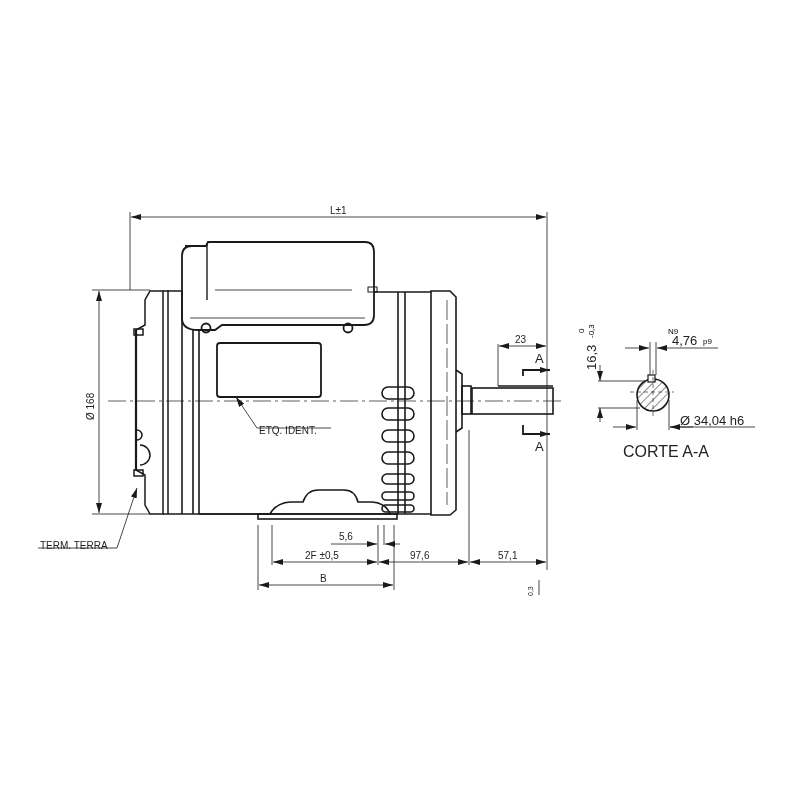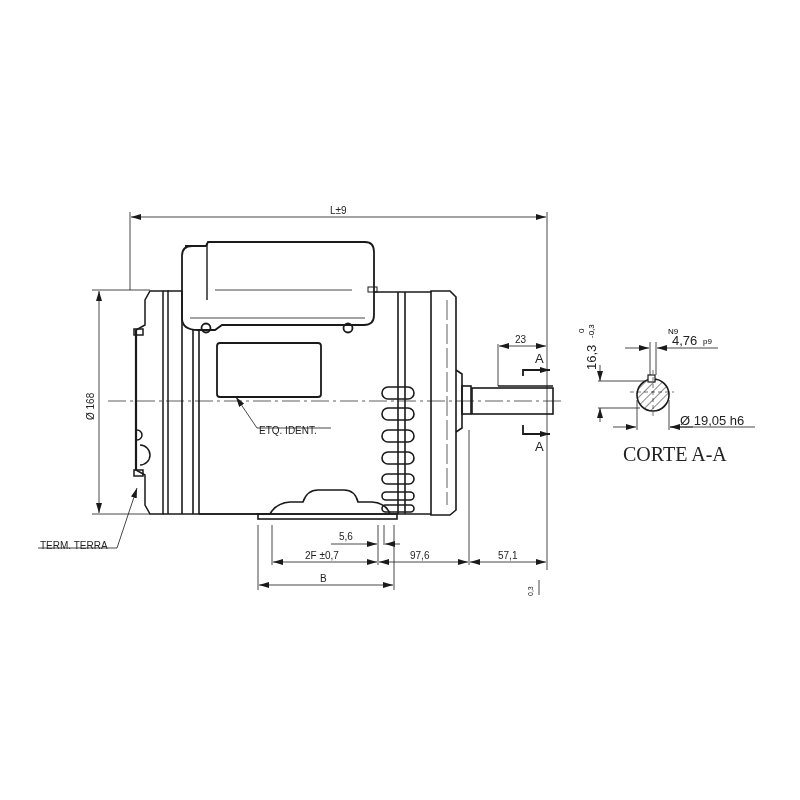--- a/index.html
+++ b/index.html
@@ -1,21 +1,21 @@
 <!DOCTYPE html>
 <html><head>
   <meta charset="utf-8">
   <style>
     html, body { margin: 0; padding: 0; background: #ffffff; }
     body { width: 800px; height: 800px; overflow: hidden; position: relative; font-family: "Liberation Sans", sans-serif; }
     #drawing { position: absolute; left: 0; top: 0; width: 800px; height: 800px; }
     .lbl { position: absolute; font-family: "Liberation Sans", sans-serif; color: #222; white-space: nowrap; line-height: 1; }
     .sm { font-size: 10px; }
     .md { font-size: 13px; }
-    .lg { font-size: 20px; font-family: Liberation Serif, serif; }
+    .lg { font-size: 16px; }
     .ul { }
     .rot { transform: rotate(-90deg); transform-origin: left top; }
     .tol { font-size: 8px; line-height: 1; position: absolute; }
   </style>
 </head>
 <body>
 
 <svg id="drawing" viewBox="0 0 800 800" xmlns="http://www.w3.org/2000/svg">
   <defs>
     <marker id="arr" markerWidth="10" markerHeight="6" refX="10" refY="3" orient="auto-start-reverse" markerUnits="userSpaceOnUse">
@@ -158,35 +158,35 @@
 
       <line x1="637" y1="400" x2="637" y2="430" stroke-width="0.8"></line>
       <line x1="669" y1="400" x2="669" y2="430" stroke-width="0.8"></line>
       <line x1="613" y1="427" x2="636" y2="427" marker-end="url(#arr)" stroke-width="0.8"></line>
       <line x1="693" y1="427" x2="670" y2="427" marker-end="url(#arr)" stroke-width="0.8"></line>
       <line x1="670" y1="427" x2="755" y2="427" stroke-width="0.8"></line>
     </g>
   </g>
 </svg>
 
-<div class="lbl sm" style="left:330px; top:206px;">L±9</div>
+<div class="lbl sm" style="left:330px; top:206px;">L±1</div>
 <div class="lbl sm rot" style="left:86px; top:420px;">Ø 168</div>
 <div class="lbl sm" style="left:515px; top:335px;">23</div>
 <div class="lbl md" style="left:535px; top:352px;">A</div>
 <div class="lbl md" style="left:535px; top:440px;">A</div>
 <div class="lbl sm ul" style="left:259px; top:426px;">ETQ. IDENT.</div>
 <div class="lbl sm ul" style="left:40px; top:541px;">TERM. TERRA</div>
 
 <div class="lbl sm" style="left:339px; top:532px;">5,6</div>
-<div class="lbl sm" style="left:305px; top:551px;">2F ±0,7</div>
+<div class="lbl sm" style="left:305px; top:551px;">2F ±0,5</div>
 <div class="lbl sm" style="left:410px; top:551px;">97,6</div>
 <div class="lbl sm" style="left:498px; top:551px;">57,1</div>
 <div class="lbl sm" style="left:320px; top:574px;">B</div>
 <div class="lbl rot" style="left:527px; top:596px; font-size:7px;">0,3</div>
 
 <div class="lbl md rot" style="left:585px; top:370px;">16,3</div>
 <div class="tol rot" style="left:578px; top:333px;">0</div>
 <div class="tol rot" style="left:588px; top:338px;">-0,3</div>
 <div class="lbl md" style="left:672px; top:334px;">4,76</div>
 <div class="tol" style="left:668px; top:328px;">N9</div>
 <div class="tol" style="left:703px; top:338px;">p9</div>
-<div class="lbl md" style="left:680px; top:414px;">Ø 19,05 h6</div>
+<div class="lbl md" style="left:680px; top:414px;">Ø 34,04 h6</div>
 <div class="lbl lg" style="left:623px; top:444px;">CORTE A-A</div>
 
 </body></html>

